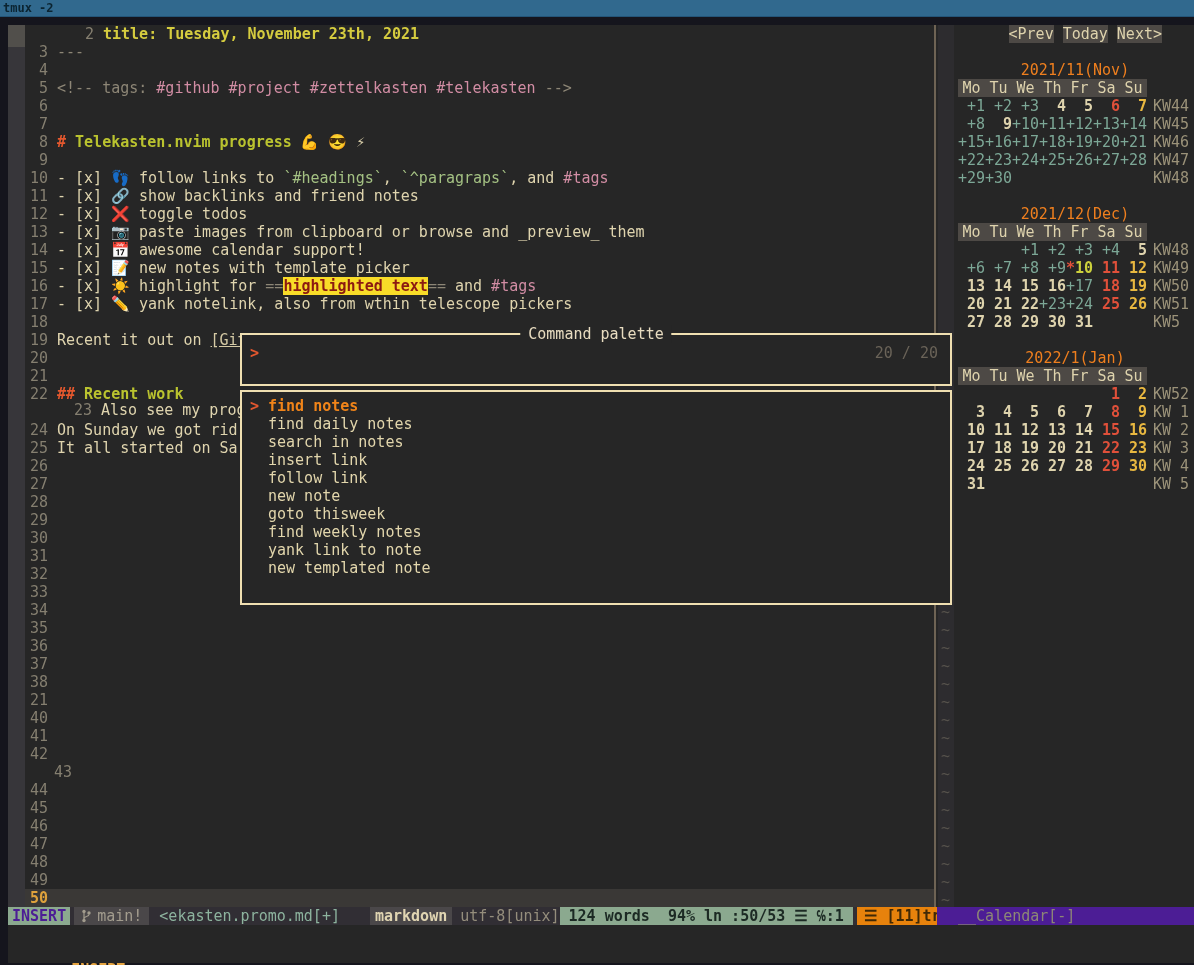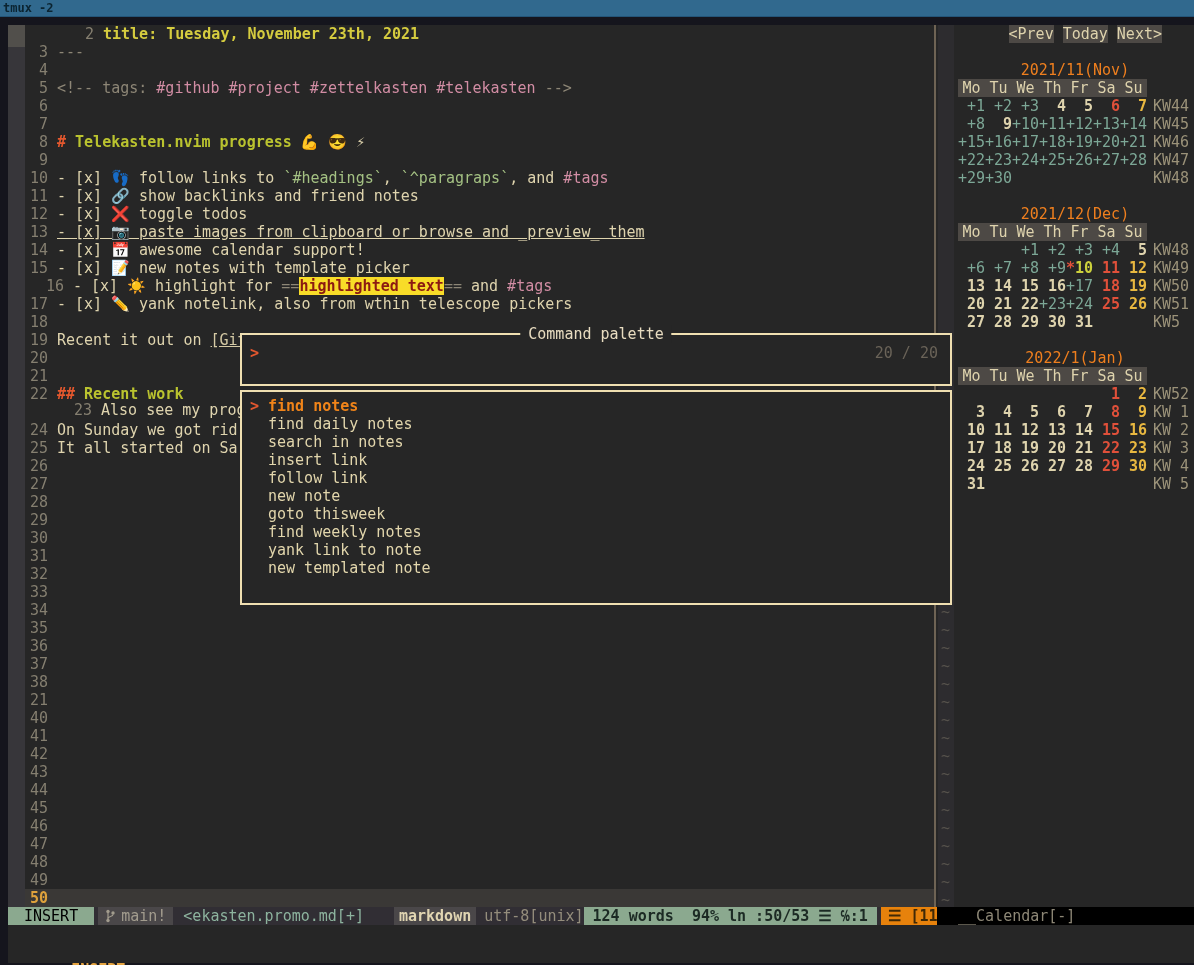--- a/index.html
+++ b/index.html
@@ -48,28 +48,28 @@
   .d-note{color:#7ca796}
   .d-day{color:#ded3ad;font-weight:bold}
   .d-sat{color:#e0503a;font-weight:bold}
   .d-sun{color:#e9b840;font-weight:bold}
   .d-today{color:#ccd13c;font-weight:bold}
   .d-star{color:#e0503a;font-weight:bold}
   .tilde{position:absolute;left:4px;height:18px;color:#56524c}
   
   #statusline{position:absolute;left:0;top:882px;width:926px;height:18px;background:#312e34;
     display:flex;align-items:stretch;padding-right:4px;box-sizing:border-box;white-space:pre}
-  #sl-mode{background:#8ba98f;color:#000000;font-weight:normal;padding:0 16px}
+  #sl-mode{background:#8ba98f;color:#4c1d95;font-weight:bold;padding:0 4px}
   #sl-branch{background:#4a4749;color:#a29c8e;margin-left:4px;padding:0 7px;display:flex;gap:6px;align-items:center}
   #sl-file{color:#8db39e;margin-left:10px}
   #sl-ft{background:#4a4749;color:#e0d5b2;font-weight:bold;margin-left:30px;padding:0 5px}
   #sl-enc{color:#948d7c;margin-left:8px}
   #sl-stats{background:#8ba98f;color:#1c2a24;font-weight:bold;margin-left:auto;padding:0 9px}
   #sl-buf{background:#e7820c;color:#402906;font-weight:bold;margin-left:4px;padding:0 7px}
-  #cal-status{position:absolute;left:929px;top:882px;width:257px;height:18px;background:#000000;
+  #cal-status{position:absolute;left:929px;top:882px;width:257px;height:18px;background:#4c1d95;
     color:#8d8776;padding-left:21px;box-sizing:border-box;white-space:pre}
   
   #cmdline{position:absolute;left:0;top:900px;width:1186px;height:18px;color:#ded3ad;white-space:pre}
   #modeline{position:absolute;left:0;top:918px;width:1186px;height:18px;white-space:pre}
   #mode-text{color:#e5a440;font-weight:bold}
   
   #palette{position:absolute;left:232px;top:308px;width:712px;z-index:20}
   .pal-box{background:#262626;border:2px solid #efdfb1;box-sizing:border-box;position:relative}
   #pal-prompt-box{height:53px}
   #pal-title{position:absolute;top:-10px;left:50%;transform:translateX(-50%);
@@ -100,24 +100,24 @@
       <div class="ed-row" style="top: 18px;"><span class="ln">3</span><span class="lt"><span class="seg c-gray">---</span></span></div>
       <div class="ed-row" style="top: 36px;"><span class="ln">4</span><span class="lt"></span></div>
       <div class="ed-row" style="top: 54px;"><span class="ln">5</span><span class="lt"><span class="seg c-gray">&lt;!-- tags: </span><span class="seg c-pink">#github #project #zettelkasten #telekasten</span><span class="seg c-gray"> --&gt;</span></span></div>
       <div class="ed-row" style="top: 72px;"><span class="ln">6</span><span class="lt"></span></div>
       <div class="ed-row" style="top: 90px;"><span class="ln">7</span><span class="lt"></span></div>
       <div class="ed-row" style="top: 108px;"><span class="ln">8</span><span class="lt"><span class="seg c-red b"># </span><span class="seg c-head b">Telekasten.nvim progress </span><span class="seg c-fg">💪 😎 ⚡</span></span></div>
       <div class="ed-row" style="top: 126px;"><span class="ln">9</span><span class="lt"></span></div>
       <div class="ed-row" style="top: 144px;"><span class="ln">10</span><span class="lt"><span class="seg c-fg">- [x] 👣 follow links to </span><span class="seg c-code">`#headings`</span><span class="seg c-fg">, </span><span class="seg c-code">`^paragraps`</span><span class="seg c-fg">, and </span><span class="seg c-pink">#tags</span></span></div>
       <div class="ed-row" style="top: 162px;"><span class="ln">11</span><span class="lt"><span class="seg c-fg">- [x] 🔗 show backlinks and friend notes</span></span></div>
       <div class="ed-row" style="top: 180px;"><span class="ln">12</span><span class="lt"><span class="seg c-fg">- [x] ❌ toggle todos</span></span></div>
-      <div class="ed-row" style="top: 198px; text-decoration: underline;"><span class="ln">13</span><span class="lt"><span class="seg c-fg">- [x] 📷 paste images from clipboard or browse and _preview_ them</span></span></div>
+      <div class="ed-row" style="top: 198px;"><span class="ln">13</span><span class="lt"><span class="seg c-fg">- [x] 📷 paste images from clipboard or browse and _preview_ them</span></span></div>
       <div class="ed-row" style="top: 216px;"><span class="ln">14</span><span class="lt"><span class="seg c-fg">- [x] 📅 awesome calendar support!</span></span></div>
       <div class="ed-row" style="top: 234px;"><span class="ln">15</span><span class="lt"><span class="seg c-fg">- [x] 📝 new notes with template picker</span></span></div>
-      <div class="ed-row" style="top: 252px; margin-left: 16px;"><span class="ln">16</span><span class="lt"><span class="seg c-fg">- [x] ☀️ highlight for </span><span class="seg c-gray">==</span><span class="seg c-hl">highlighted text</span><span class="seg c-gray">==</span><span class="seg c-fg"> and </span><span class="seg c-pink">#tags</span></span></div>
+      <div class="ed-row" style="top: 252px;"><span class="ln">16</span><span class="lt"><span class="seg c-fg">- [x] ☀️ highlight for </span><span class="seg c-gray">==</span><span class="seg c-hl">highlighted text</span><span class="seg c-gray">==</span><span class="seg c-fg"> and </span><span class="seg c-pink">#tags</span></span></div>
       <div class="ed-row" style="top: 270px;"><span class="ln">17</span><span class="lt"><span class="seg c-fg">- [x] ✏️ yank notelink, also from wthin telescope pickers</span></span></div>
       <div class="ed-row" style="top: 288px;"><span class="ln">18</span><span class="lt"></span></div>
       <div class="ed-row" style="top: 306px;"><span class="ln">19</span><span class="lt"><span class="seg c-fg">Recent it out on </span><span class="seg c-link">[Git</span></span></div>
       <div class="ed-row" style="top: 324px;"><span class="ln">20</span><span class="lt"></span></div>
       <div class="ed-row" style="top: 342px;"><span class="ln">21</span><span class="lt"></span></div>
       <div class="ed-row" style="top: 360px;"><span class="ln">22</span><span class="lt"><span class="seg c-red b">## </span><span class="seg c-head b">Recent work</span></span></div>
       <div class="ed-row" style="top: 376px; padding-left: 44px;"><span class="ln">23</span><span class="lt"><span class="seg c-fg">Also see my progress</span></span></div>
       <div class="ed-row" style="top: 396px;"><span class="ln">24</span><span class="lt"><span class="seg c-fg">On Sunday we got rid</span></span></div>
       <div class="ed-row" style="top: 414px;"><span class="ln">25</span><span class="lt"><span class="seg c-fg">It all started on Sa</span></span></div>
       <div class="ed-row" style="top: 432px;"><span class="ln">26</span><span class="lt"></span></div>
@@ -130,21 +130,21 @@
       <div class="ed-row" style="top: 558px;"><span class="ln">33</span><span class="lt"></span></div>
       <div class="ed-row" style="top: 576px;"><span class="ln">34</span><span class="lt"></span></div>
       <div class="ed-row" style="top: 594px;"><span class="ln">35</span><span class="lt"></span></div>
       <div class="ed-row" style="top: 612px;"><span class="ln">36</span><span class="lt"></span></div>
       <div class="ed-row" style="top: 630px;"><span class="ln">37</span><span class="lt"></span></div>
       <div class="ed-row" style="top: 648px;"><span class="ln">38</span><span class="lt"></span></div>
       <div class="ed-row" style="top: 666px;"><span class="ln">21</span><span class="lt"></span></div>
       <div class="ed-row" style="top: 684px;"><span class="ln">40</span><span class="lt"></span></div>
       <div class="ed-row" style="top: 702px;"><span class="ln">41</span><span class="lt"></span></div>
       <div class="ed-row" style="top: 720px;"><span class="ln">42</span><span class="lt"></span></div>
-      <div class="ed-row" style="top: 738px;"><span class="ln">43</span><span class="lt"></span></div>
+      <div class="ed-row" style="top: 738px; padding-left: 24px;"><span class="ln">43</span><span class="lt"></span></div>
       <div class="ed-row" style="top: 756px;"><span class="ln">44</span><span class="lt"></span></div>
       <div class="ed-row" style="top: 774px;"><span class="ln">45</span><span class="lt"></span></div>
       <div class="ed-row" style="top: 792px;"><span class="ln">46</span><span class="lt"></span></div>
       <div class="ed-row" style="top: 810px;"><span class="ln">47</span><span class="lt"></span></div>
       <div class="ed-row" style="top: 828px;"><span class="ln">48</span><span class="lt"></span></div>
       <div class="ed-row" style="top: 846px;"><span class="ln">49</span><span class="lt"></span></div>
       <div class="ed-row" style="top: 864px;"><span class="ln ln-cur">50</span><span class="lt"></span></div>
     </div>
   <div id="win-sep"></div>
 

